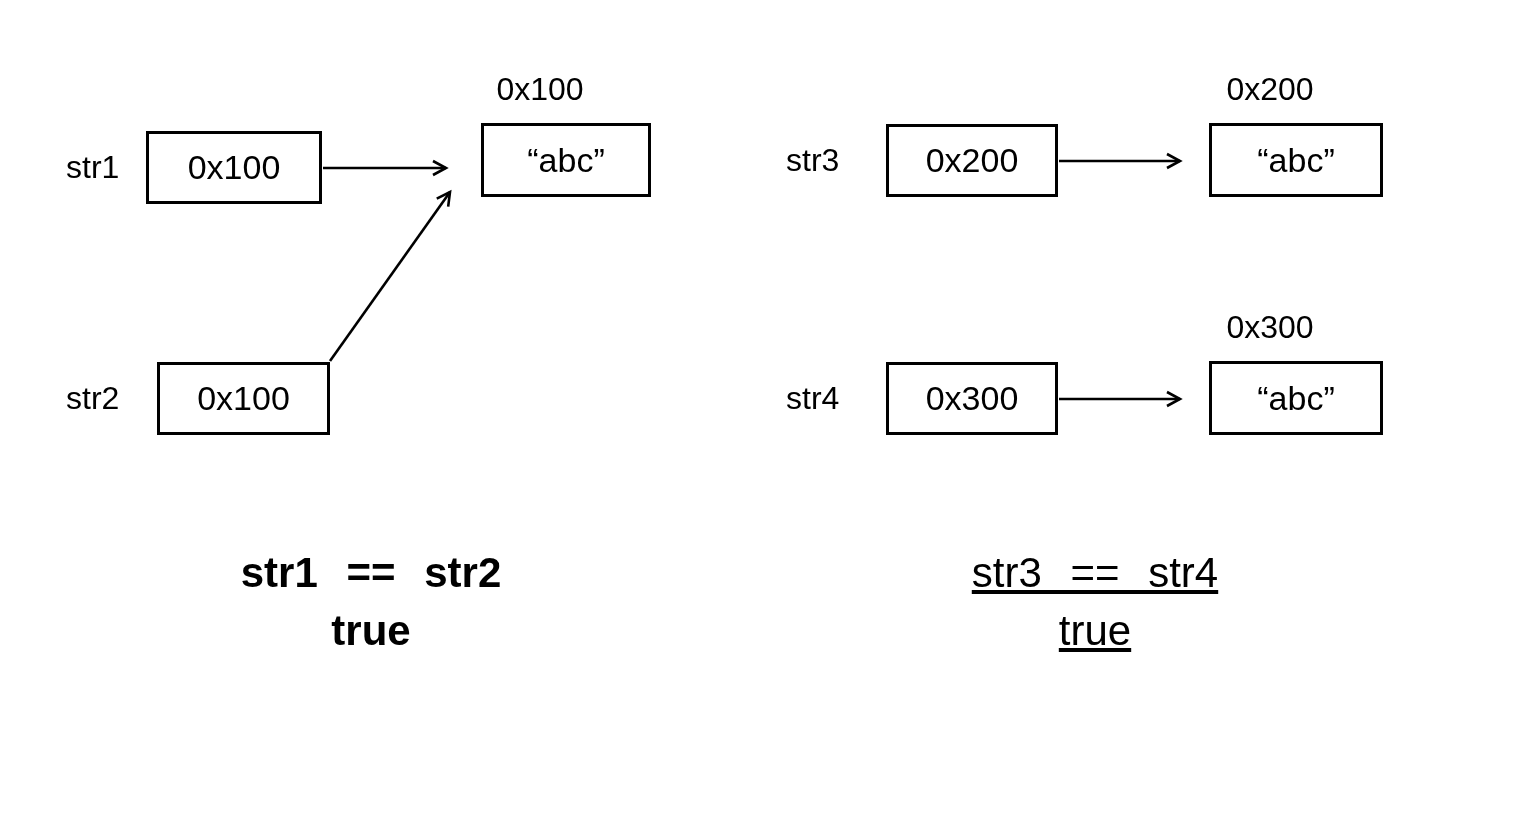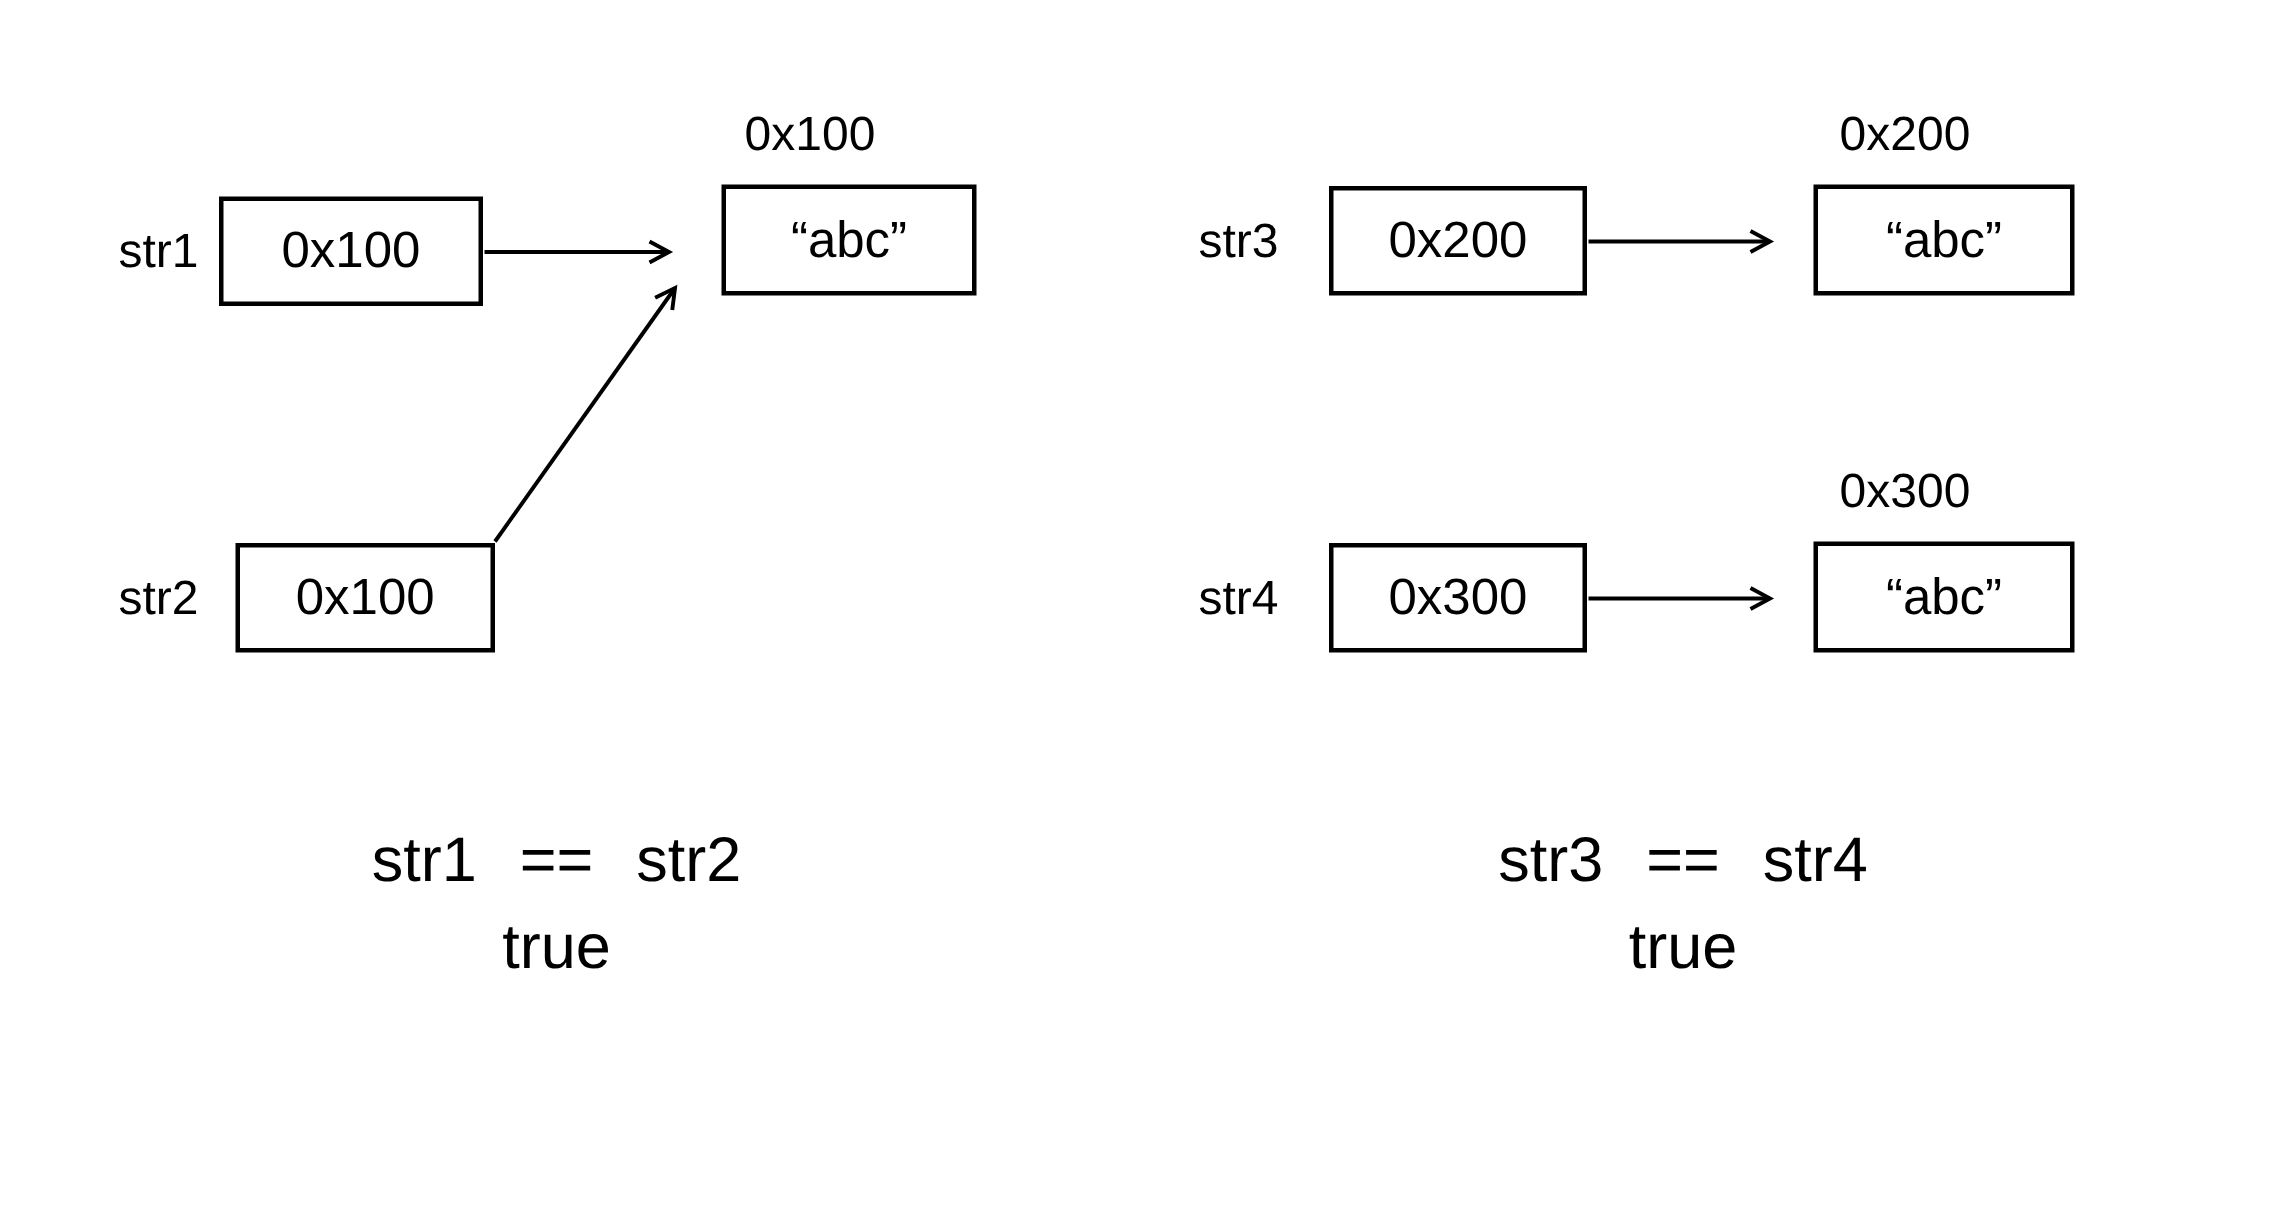--- a/index.html
+++ b/index.html
@@ -11,21 +11,20 @@
     color: #000000;
     font-family: "Liberation Sans", "DejaVu Sans", sans-serif;
     overflow: hidden;
   }
   .abs { position: absolute; }
   .arrows-layer { position: absolute; left: 0; top: 0; }
   .var-label {
     font-size: 32px;
     line-height: 33px;
     white-space: nowrap;
-    margin-left: 13px;
   }
   .ptr-box, .heap-box {
     box-sizing: border-box;
     border: 3px solid #000000;
     background: #ffffff;
     display: flex;
     align-items: center;
     justify-content: center;
     font-size: 34px;
     white-space: nowrap;
@@ -72,21 +71,21 @@
   <div class="abs heap-box" style="left:481px; top:123px; width:170px; height:74px;">
     <span>“abc”</span>
   </div>
 
   <div class="abs var-label" style="left:66px; top:382px;">str2</div>
 
   <div class="abs ptr-box" style="left:157px; top:362px; width:173px; height:73px;">
     <span>0x100</span>
   </div>
 
-  <div class="abs cmp-block" style="left:121px; top:544px; width:500px;">
+  <div class="abs cmp-block" style="left:121px; top:544px; width:500px;font-weight:bold;">
     <div>str1 == str2</div>
     <div>true</div>
   </div>
 
   <div class="abs var-label" style="left:786px; top:144px;">str3</div>
 
   <div class="abs ptr-box" style="left:886px; top:124px; width:172px; height:73px;">
     <span>0x200</span>
   </div>
 
@@ -101,18 +100,18 @@
   <div class="abs ptr-box" style="left:886px; top:362px; width:172px; height:73px;">
     <span>0x300</span>
   </div>
 
   <div class="abs addr-label" style="left:1183px; top:310px; width:174px;">0x300</div>
 
   <div class="abs heap-box" style="left:1209px; top:361px; width:174px; height:74px;">
     <span>“abc”</span>
   </div>
 
-  <div class="abs cmp-block" style="left:872px; top:544px; width:500px;">
+  <div class="abs cmp-block" style="left:845px; top:544px; width:500px;text-decoration:underline;">
     <div>str3 == str4</div>
     <div>true</div>
   </div>
 
 </div>
 
 </body></html>

